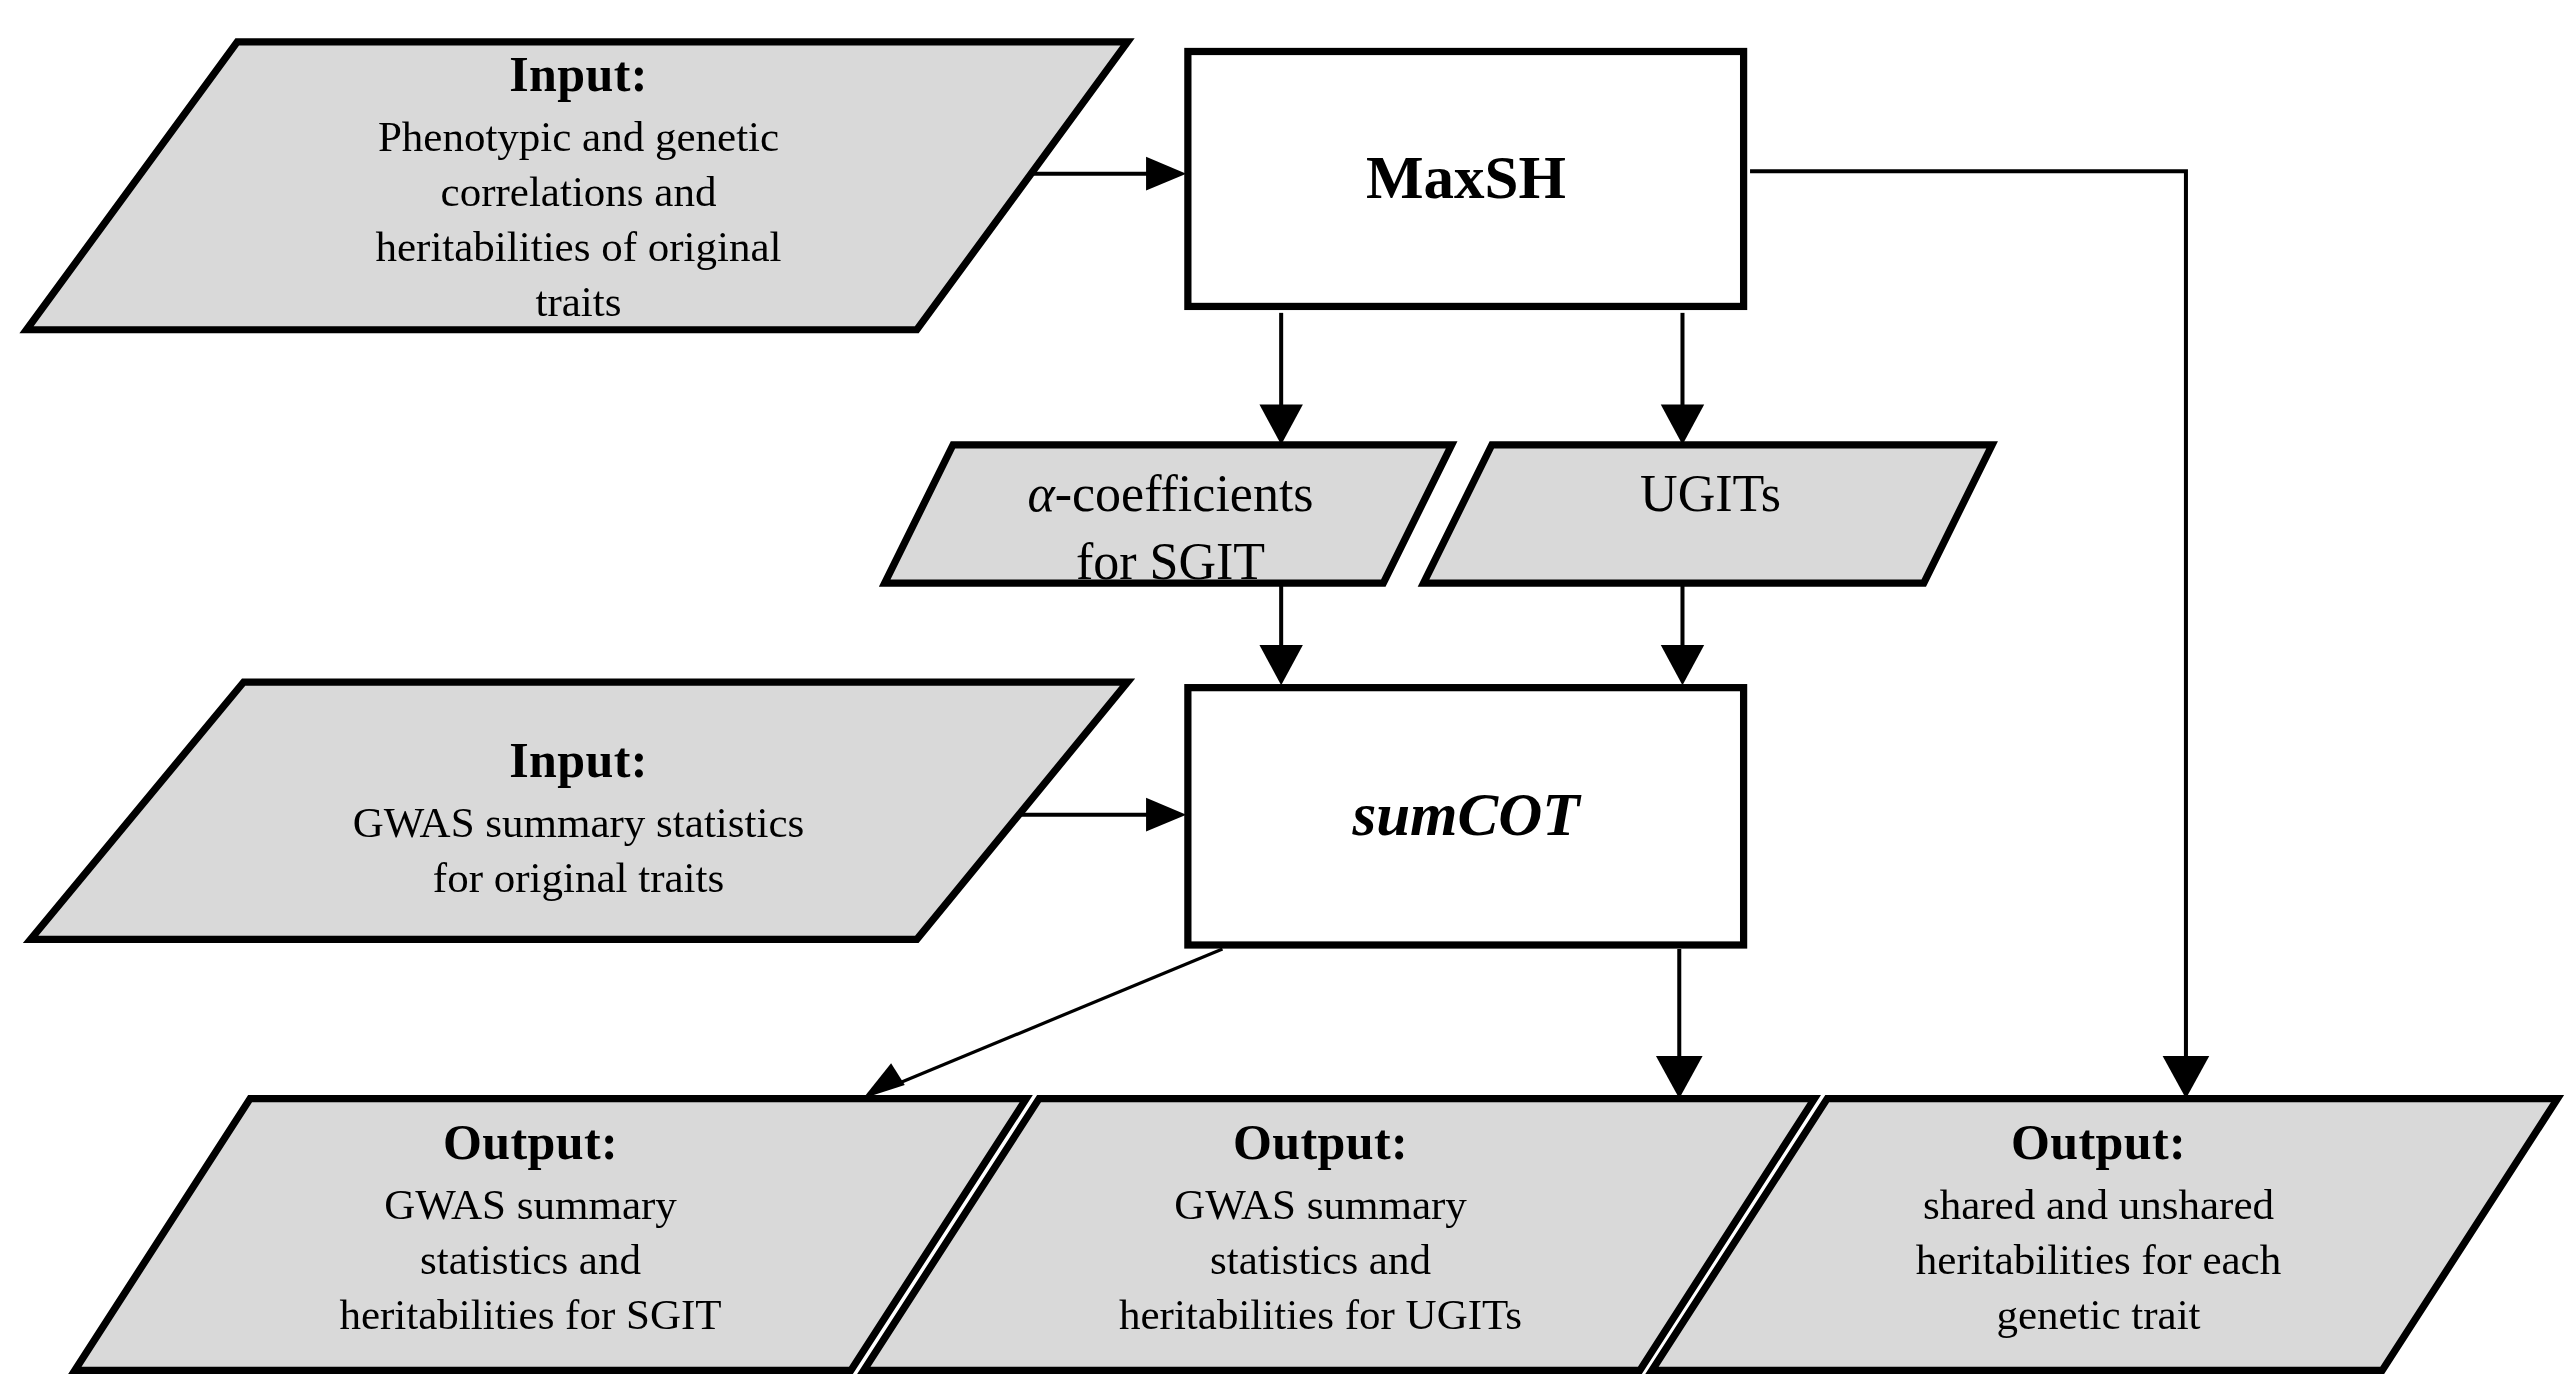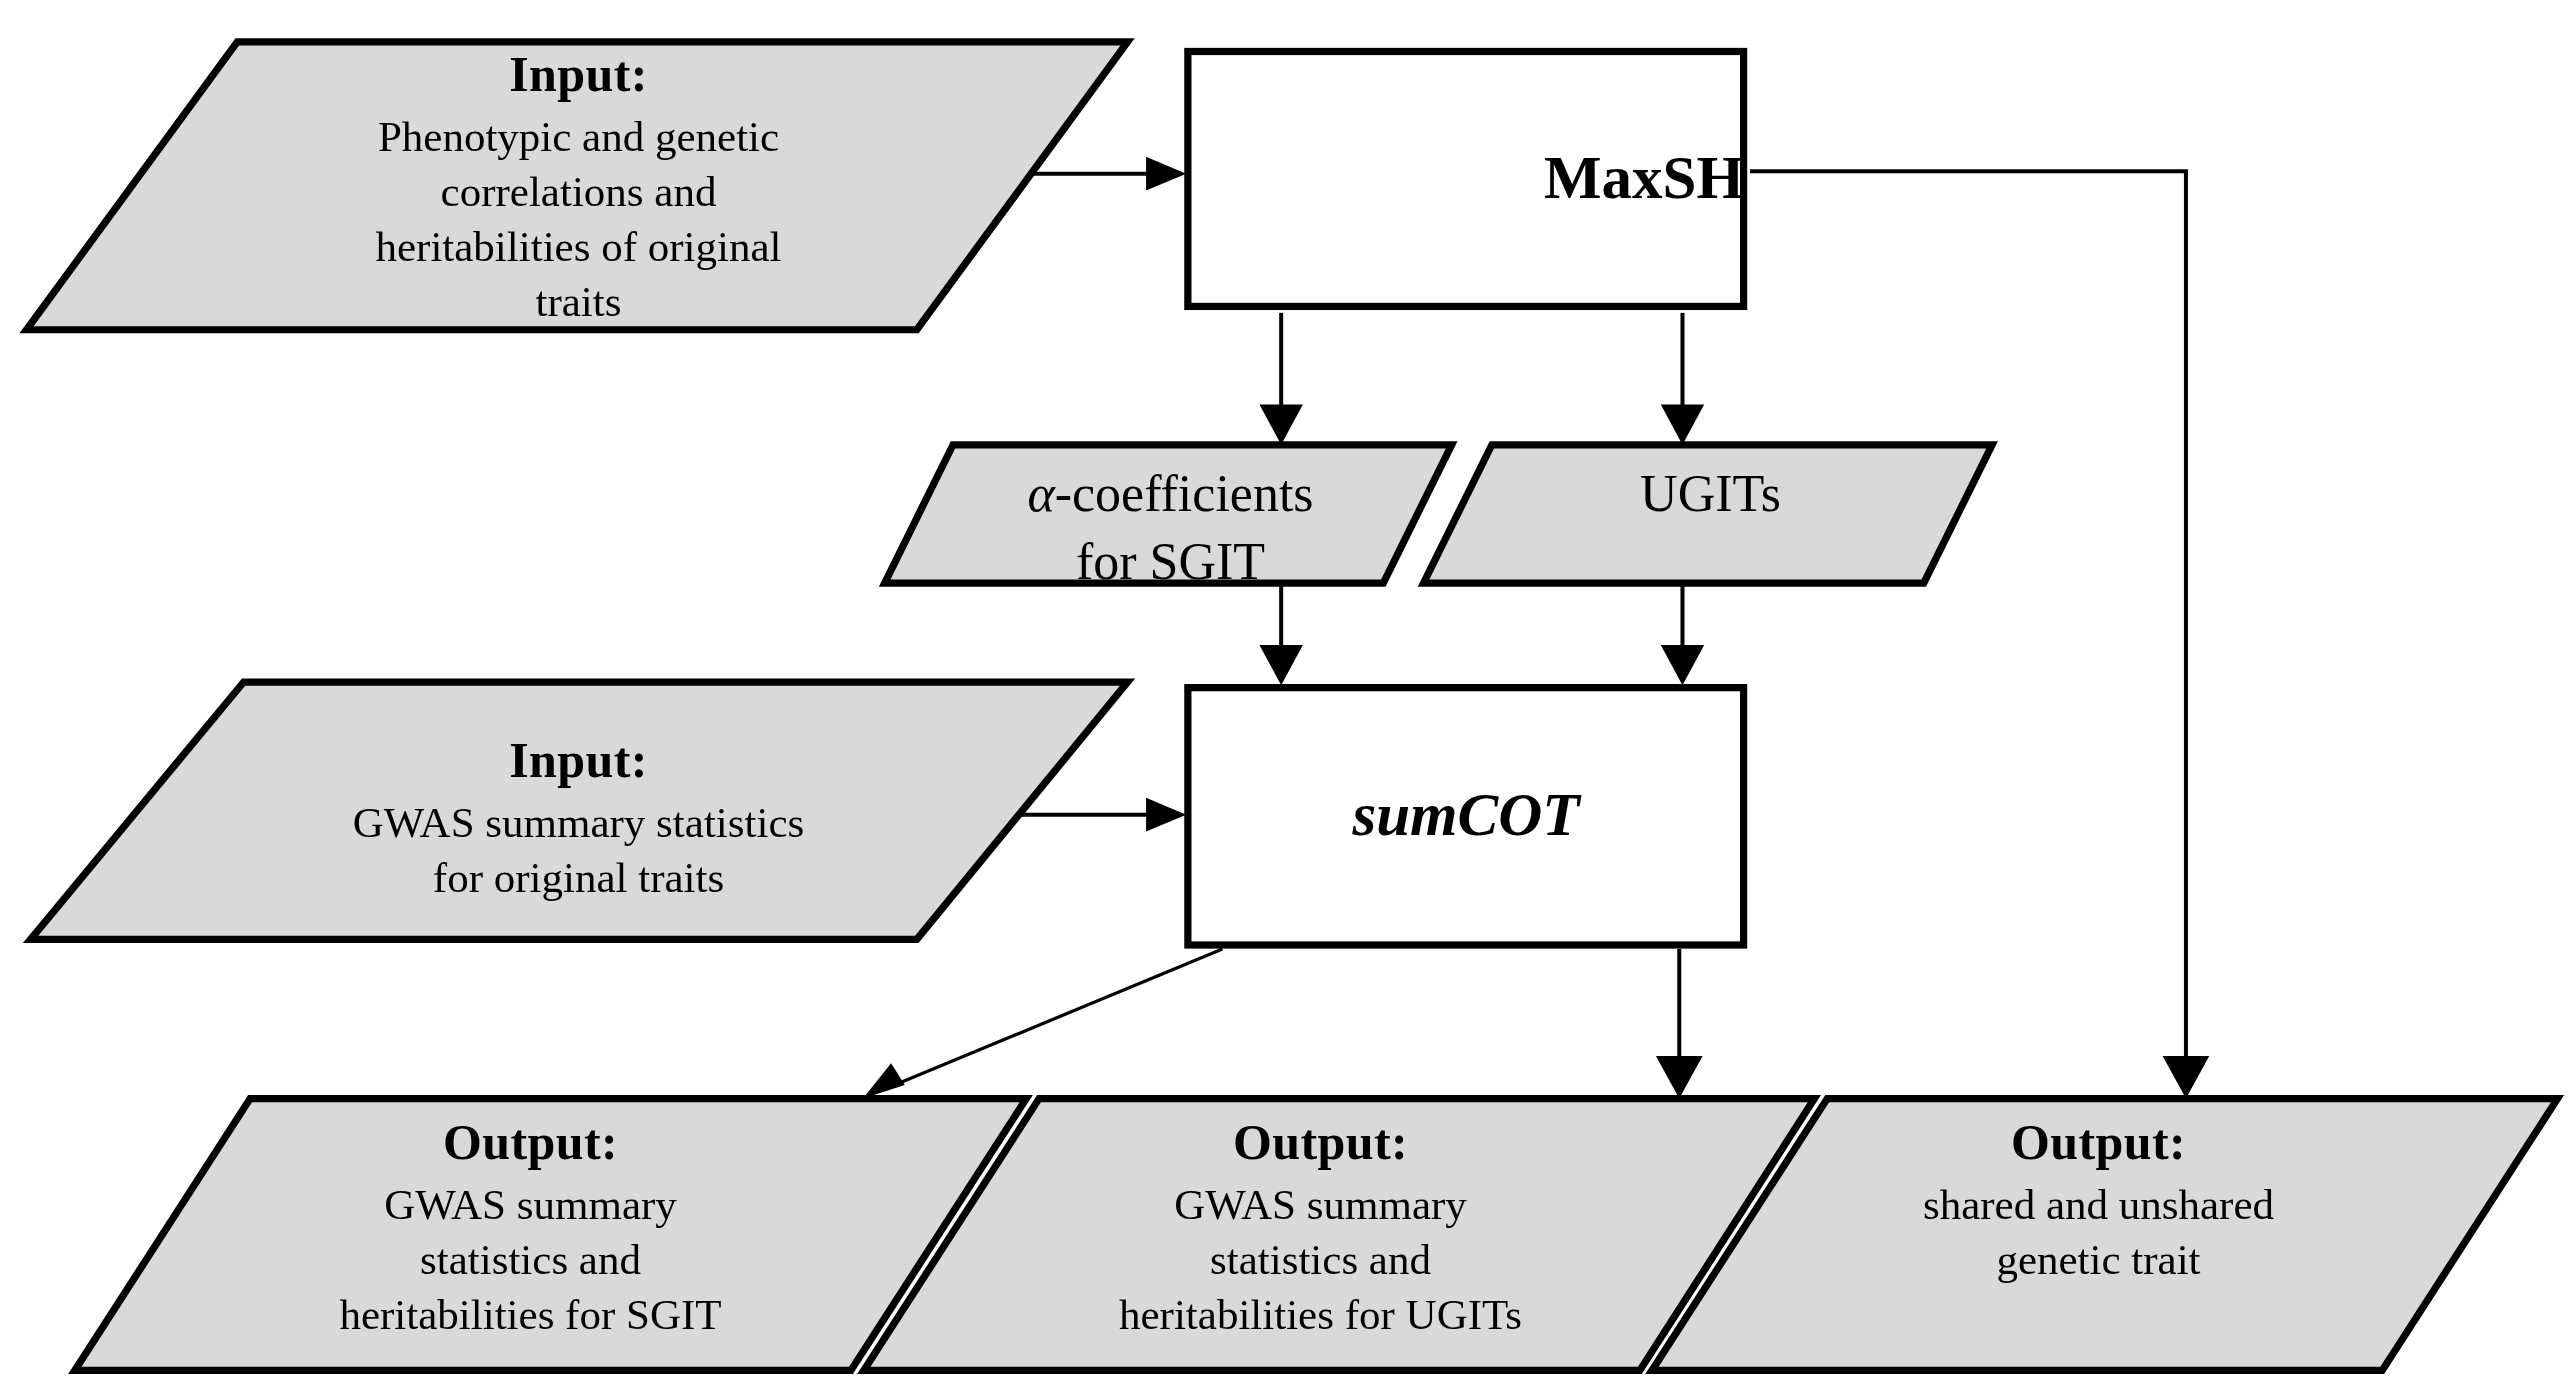--- a/index.html
+++ b/index.html
@@ -137,21 +137,21 @@
   </svg>
 
   <div class="lbl" style="left:265px; top:42px; width:627px;">
     <span class="hd">Input:</span>
     <span class="bd">Phenotypic and genetic</span>
     <span class="bd">correlations and</span>
     <span class="bd">heritabilities of original</span>
     <span class="bd">traits</span>
   </div>
 
-  <div class="proc-label" style="left:1188px; top:143px; width:556px;text-align:right;">MaxSH</div>
+  <div class="proc-label" style="left:1188px; top:143px; width:556px;">MaxSH</div>
 
   <div class="coef-label" style="left:917px; top:460px; width:507px;">
     <div><span class="gl">α</span><span>-coefficients</span></div>
     <div>for SGIT</div>
   </div>
 
   <div class="coef-label" style="left:1457px; top:460px; width:507px;">
     <div>UGITs</div>
   </div>
 
@@ -173,17 +173,18 @@
   <div class="lbl" style="left:999px; top:1110px; width:643px;">
     <span class="hd">Output:</span>
     <span class="bd">GWAS summary</span>
     <span class="bd">statistics and</span>
     <span class="bd">heritabilities for UGITs</span>
   </div>
 
   <div class="lbl" style="left:1777px; top:1110px; width:643px;">
     <span class="hd">Output:</span>
     <span class="bd">shared and unshared</span>
+    <span class="bd">heritabilities for each</span>
     <span class="bd">genetic trait</span>
   </div>
 
 </div>
 
 
 </body></html>

